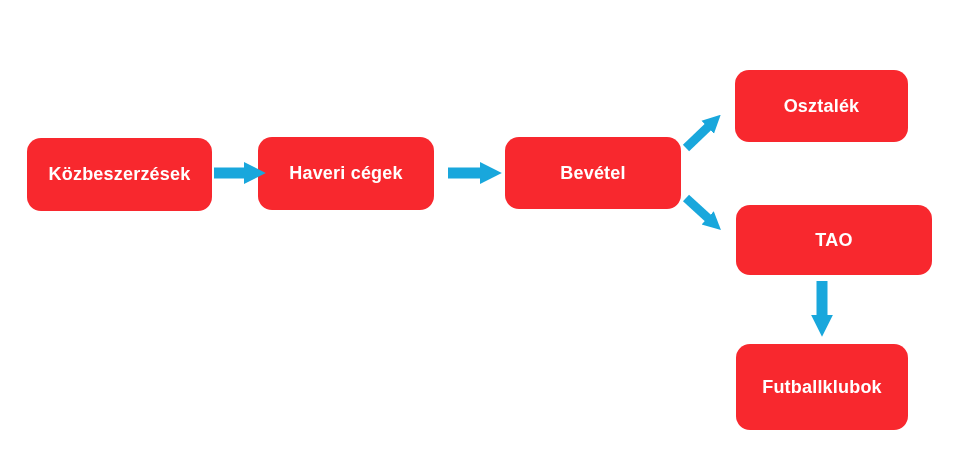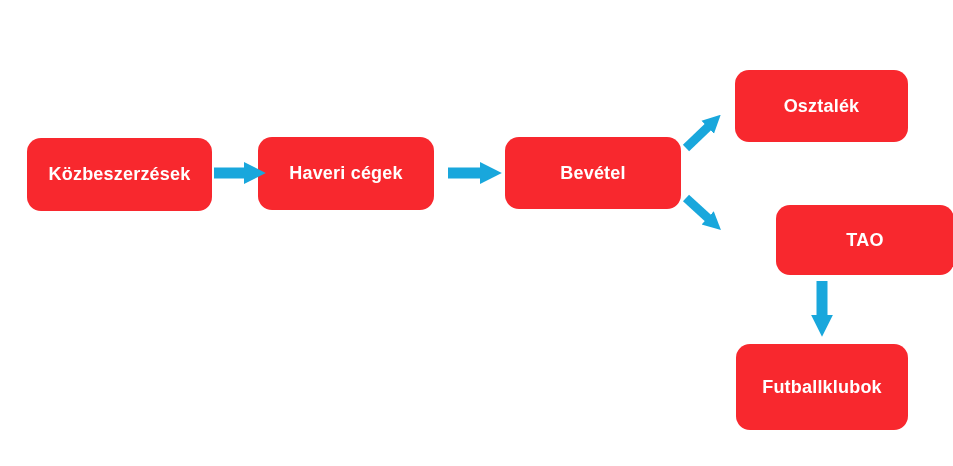--- a/index.html
+++ b/index.html
@@ -25,21 +25,21 @@
     font-weight: bold;
     font-size: 18px;
     letter-spacing: 0.2px;
     text-align: center;
   }
   
   .n-kozbeszerzesek { left: 27px;  top: 138px; width: 185px; height: 73px; }
   .n-haveri         { left: 258px; top: 137px; width: 176px; height: 73px; }
   .n-bevetel        { left: 505px; top: 137px; width: 176px; height: 72px; }
   .n-osztalek       { left: 735px; top: 70px;  width: 173px; height: 72px; }
-  .n-tao            { left: 776px; top: 205px; width: 178px; height: 70px; }
+  .n-tao            { left: 736px; top: 205px; width: 196px; height: 70px; }
   .n-futballklubok  { left: 736px; top: 344px; width: 172px; height: 86px; }
 
   .arrows {
     position: absolute;
     left: 0; top: 0;
     width: 100%; height: 100%;
     pointer-events: none;
   }
   .arrow { stroke: var(--arrow, #19a7dc); fill: none; }
   .arrowhead { fill: var(--arrow, #19a7dc); }

